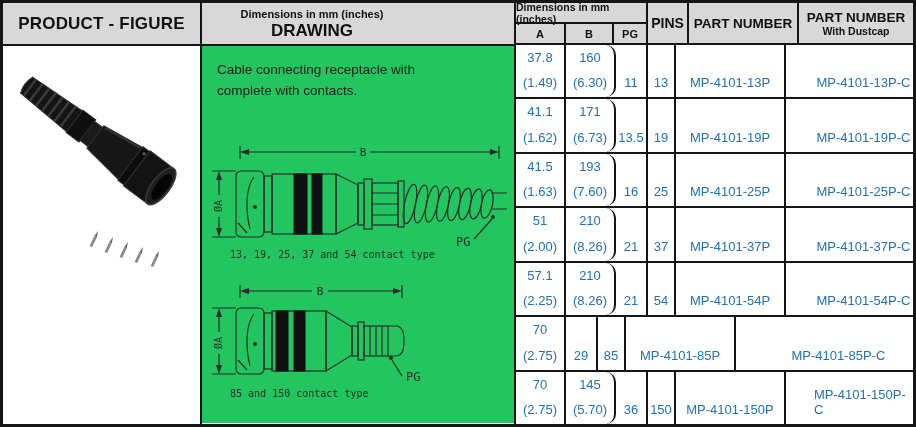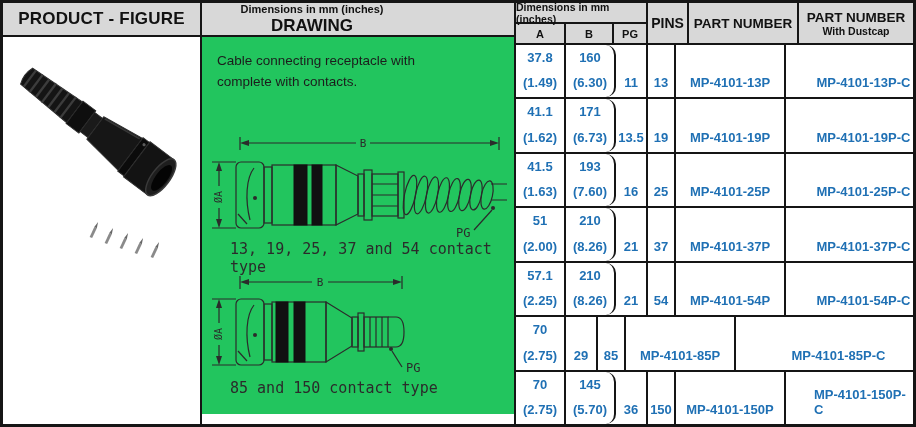--- a/index.html
+++ b/index.html
@@ -9,34 +9,34 @@
     background:#fff; border:3px solid #151515;
     font-family:"Liberation Sans", sans-serif;
     overflow:hidden;
   }
   .panel { position:absolute; top:0; bottom:0; }
   .panel-left  { left:0;   width:199px; border-right:2px solid #151515; }
   .panel-mid   { left:199px; width:314px; border-right:2px solid #151515; }
   .panel-table { left:513px; right:0; display:flex; flex-direction:column; }
 
   .head {
-    height:34px; background:#d8d8d8; border-bottom:2px solid #151515;
+    height:43px; background:#d8d8d8; border-bottom:2px solid #151515;
     display:flex; flex-direction:column; align-items:center; justify-content:center;
     color:#111;
   }
   .head-left { font-size:17px; font-weight:bold; letter-spacing:0.2px; }
   .head-mid  { padding-right:92px; }
   .head-mid .sub  { font-size:11px; font-weight:bold; line-height:13px; }
   .head-mid .main { font-size:17px; font-weight:bold; line-height:19px; }
 
   .body-left { position:relative; height:377px; background:#fff; }
   .body-mid  { position:relative; height:377px; background:#22c55e; }
 
   .desc { position:absolute; left:15px; top:14px; font-size:13.5px; line-height:1.55; color:#1c1c1c; }
-  .caption { position:absolute; font-family:"DejaVu Sans Mono", monospace; font-size:15px; color:#2b2b2b; }
+  .caption { position:absolute; font-family:"DejaVu Sans Mono", monospace; font-size:10px; color:#2b2b2b; }
   .cap1 { left:28px; top:203px; }
   .cap2 { left:28px; top:342px; }
   .draw1 { position:absolute; left:4px;  top:97px; }
   .draw2 { position:absolute; left:4px;  top:236px; }
 
   
   .thead { height:42px; display:flex; background:#d8d8d8; border-bottom:2px solid #151515; flex:0 0 auto; }
   .dims { width:132px; border-right:2px solid #151515; display:flex; flex-direction:column; }
   .dims-top { height:21px; border-bottom:2px solid #151515; display:flex; align-items:center; justify-content:center;
               font-size:10.5px; font-weight:bold; color:#111; }
@@ -47,21 +47,21 @@
   .hc-pg { flex:1; }
   .th { display:flex; flex-direction:column; align-items:center; justify-content:center;
         font-weight:bold; color:#111; border-right:2px solid #151515; }
   .th-pins { width:41px; font-size:14px; }
   .th-part { width:110px; font-size:13.5px; }
   .th-dust { flex:1; border-right:none; }
   .th-dust .l1 { font-size:13.5px; line-height:15px; }
   .th-dust .l2 { font-size:10.5px; line-height:12px; }
 
   .rows { flex:1; display:flex; flex-direction:column; }
-  .trow { flex:1; display:flex; border-bottom:2px solid #151515; background:#fff;font-weight:bold; }
+  .trow { flex:1; display:flex; border-bottom:2px solid #151515; background:#fff; }
   .trow:last-child { border-bottom:none; }
   .c { color:#1f70b4; font-size:13px; display:flex; align-items:flex-end; justify-content:center;
        padding-bottom:7px; border-right:2px solid #151515; }
   .c-a { width:50px; } .c-b { width:50px;border-radius:10px; }
   .c-a, .c-b { flex-direction:column; align-items:center; justify-content:space-between; padding-top:5px; }
   .c-pg { width:32px; } .c-pins { width:28px; } .c-part { width:110px; }
   .c-dust { flex:1; border-right:none;padding-left:28px; }
 
   svg text { font-family:"DejaVu Sans Mono", monospace; fill:#2b2b2b; }
   .tl { stroke:#2b2b2b; stroke-width:1.2; fill:none; }

